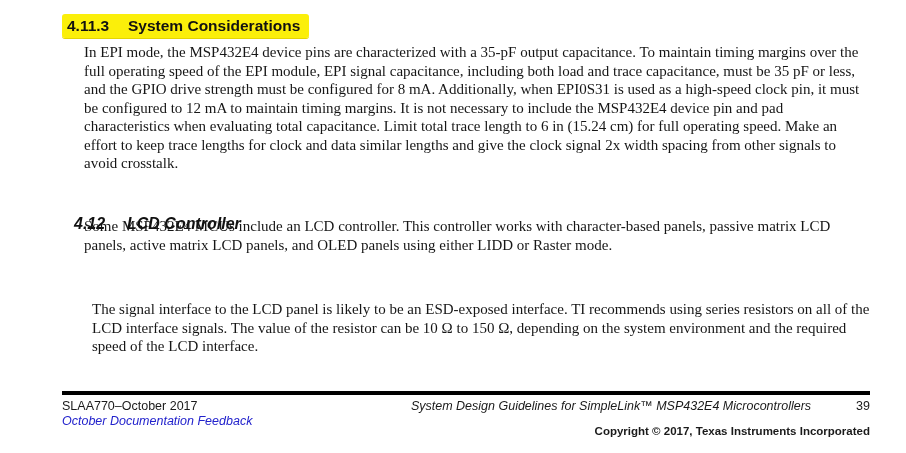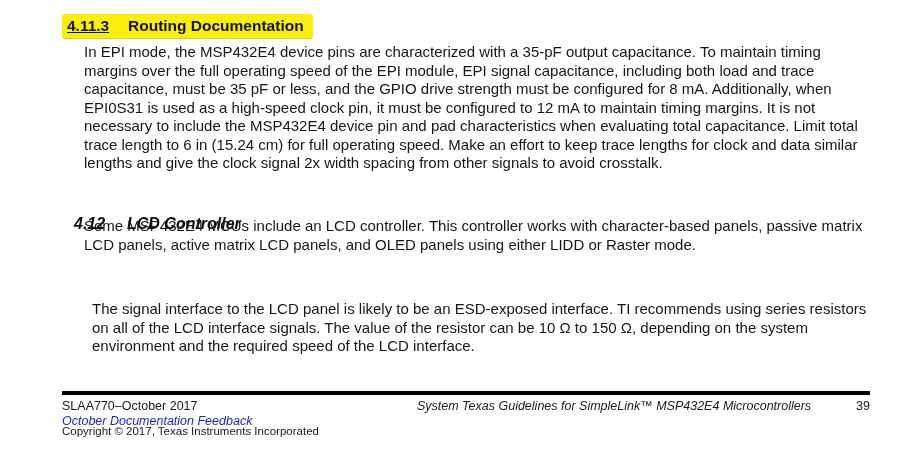--- a/index.html
+++ b/index.html
@@ -23,21 +23,21 @@
     font-weight: bold;
     color: #111111;
     white-space: nowrap;
   }
   .hl {
     background: #fbef0a;
     border-radius: 3px;
     padding: 3px 9px 4px 5px;
     box-shadow: 0 1px 0 #e4d404;
   }
-  .sec-h3 .num { display: inline-block; width: 61px; text-decoration: underline; }
+  .sec-h3 .num { display: inline-block; width: 61px; }
 
   .sec-h2 {
     position: absolute;
     left: 62px;
     top: 203px;
     margin: 12px;
     font-size: 16px;
     font-weight: bold;
     font-style: italic;
     color: #111111;
@@ -47,20 +47,21 @@
 
   
   .body-par {
     position: absolute;
     left: 84px;
     width: 788px;
     margin: 0;
     font-size: 15px;
     line-height: 18.5px;
     color: #161616;
+    font-family: Liberation Serif, serif;
   }
   .p1 { top: 43px; }
   .p2 { top: 217px; }
   .p3 { top: 300px; margin-left: 8px; }
 
   
   .footer {
     position: absolute;
     left: 0;
     top: 391px;
@@ -96,32 +97,33 @@
     white-space: nowrap;
     color: #1a1a1a;
   }
   .footer-right .doc-title { font-style: italic; }
   .footer-right .page-num { margin-left: 45px; }
   .copyright {
     position: absolute;
     left: 62px;
     top: 34px;
     width: 808px;
-    text-align: left;
+    text-align: right;
     font-size: 11.5px;
     color: #1a1a1a;
+    font-weight: bold;
   }
 </style>
 </head>
 <body>
 
 <div class="page">
 
   <h3 class="sec-h3">
-    <span class="hl"><span class="num">4.11.3</span><span>Routing Documentation</span></span>
+    <span class="hl"><span class="num">4.11.3</span><span>System Considerations</span></span>
   </h3>
 
   <p class="body-par p1">In EPI mode, the MSP432E4 device pins are characterized with a 35-pF output capacitance. To maintain timing margins over the full operating speed of the EPI module, EPI signal capacitance, including both load and trace capacitance, must be 35 pF or less, and the GPIO drive strength must be configured for 8 mA. Additionally, when EPI0S31 is used as a high-speed clock pin, it must be configured to 12 mA to maintain timing margins. It is not necessary to include the MSP432E4 device pin and pad characteristics when evaluating total capacitance. Limit total trace length to 6 in (15.24 cm) for full operating speed. Make an effort to keep trace lengths for clock and data similar lengths and give the clock signal 2x width spacing from other signals to avoid crosstalk.</p>
 
   <h2 class="sec-h2">
     <span class="num">4.12</span><span>LCD Controller</span>
   </h2>
 
   <p class="body-par p2">Some MSP432E4 MCUs include an LCD controller. This controller works with character-based panels, passive matrix LCD panels, active matrix LCD panels, and OLED panels using either LIDD or Raster mode.</p>
 
@@ -129,19 +131,19 @@
 
   <div class="footer">
     <div class="footer-rule"></div>
 
     <div class="footer-left">
       <div>SLAA770–October 2017</div>
       <a class="feedback-link">October Documentation Feedback</a>
     </div>
 
     <div class="footer-right">
-      <span class="doc-title">System Texas Guidelines for SimpleLink™ MSP432E4 Microcontrollers</span><span class="page-num">39</span>
+      <span class="doc-title">System Design Guidelines for SimpleLink™ MSP432E4 Microcontrollers</span><span class="page-num">39</span>
     </div>
 
     <div class="copyright">Copyright © 2017, Texas Instruments Incorporated</div>
   </div>
 
 </div>
 
 </body></html>

